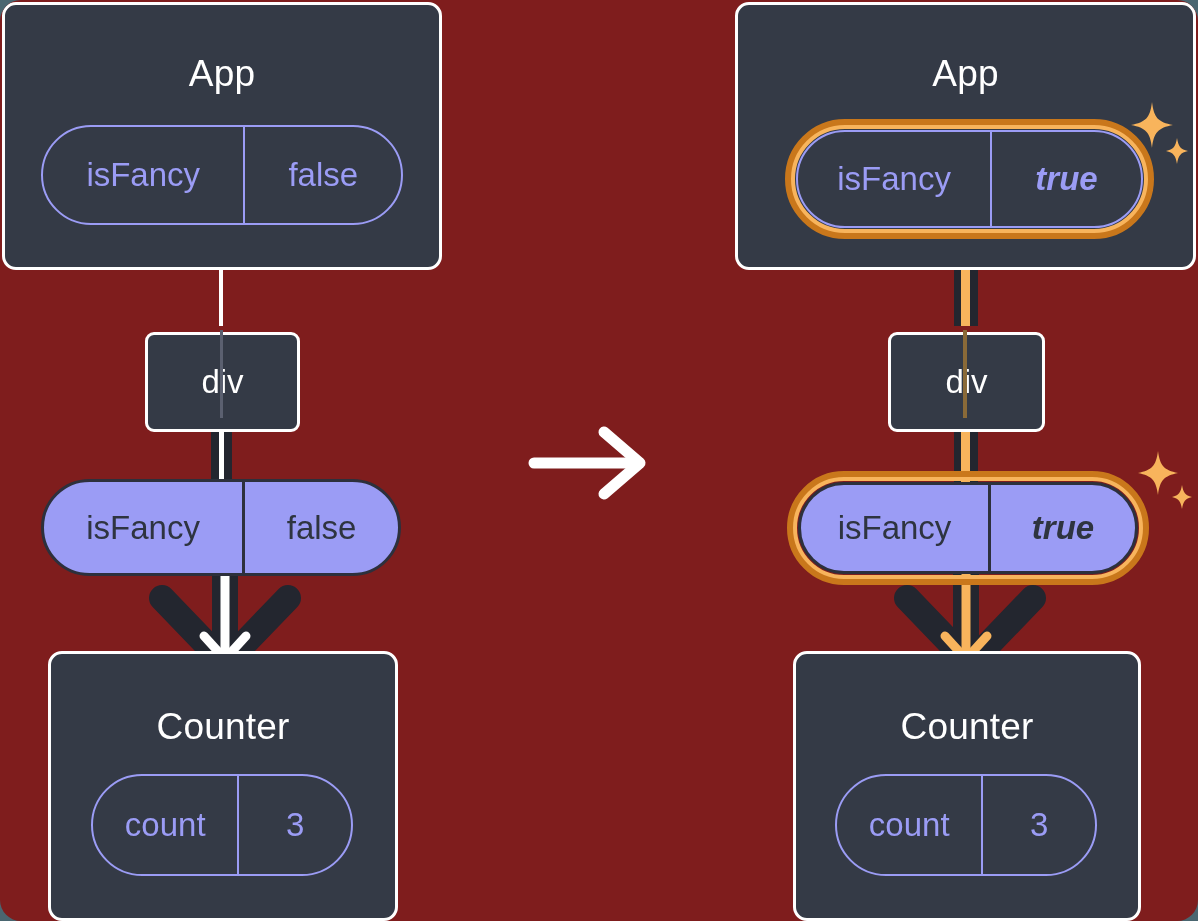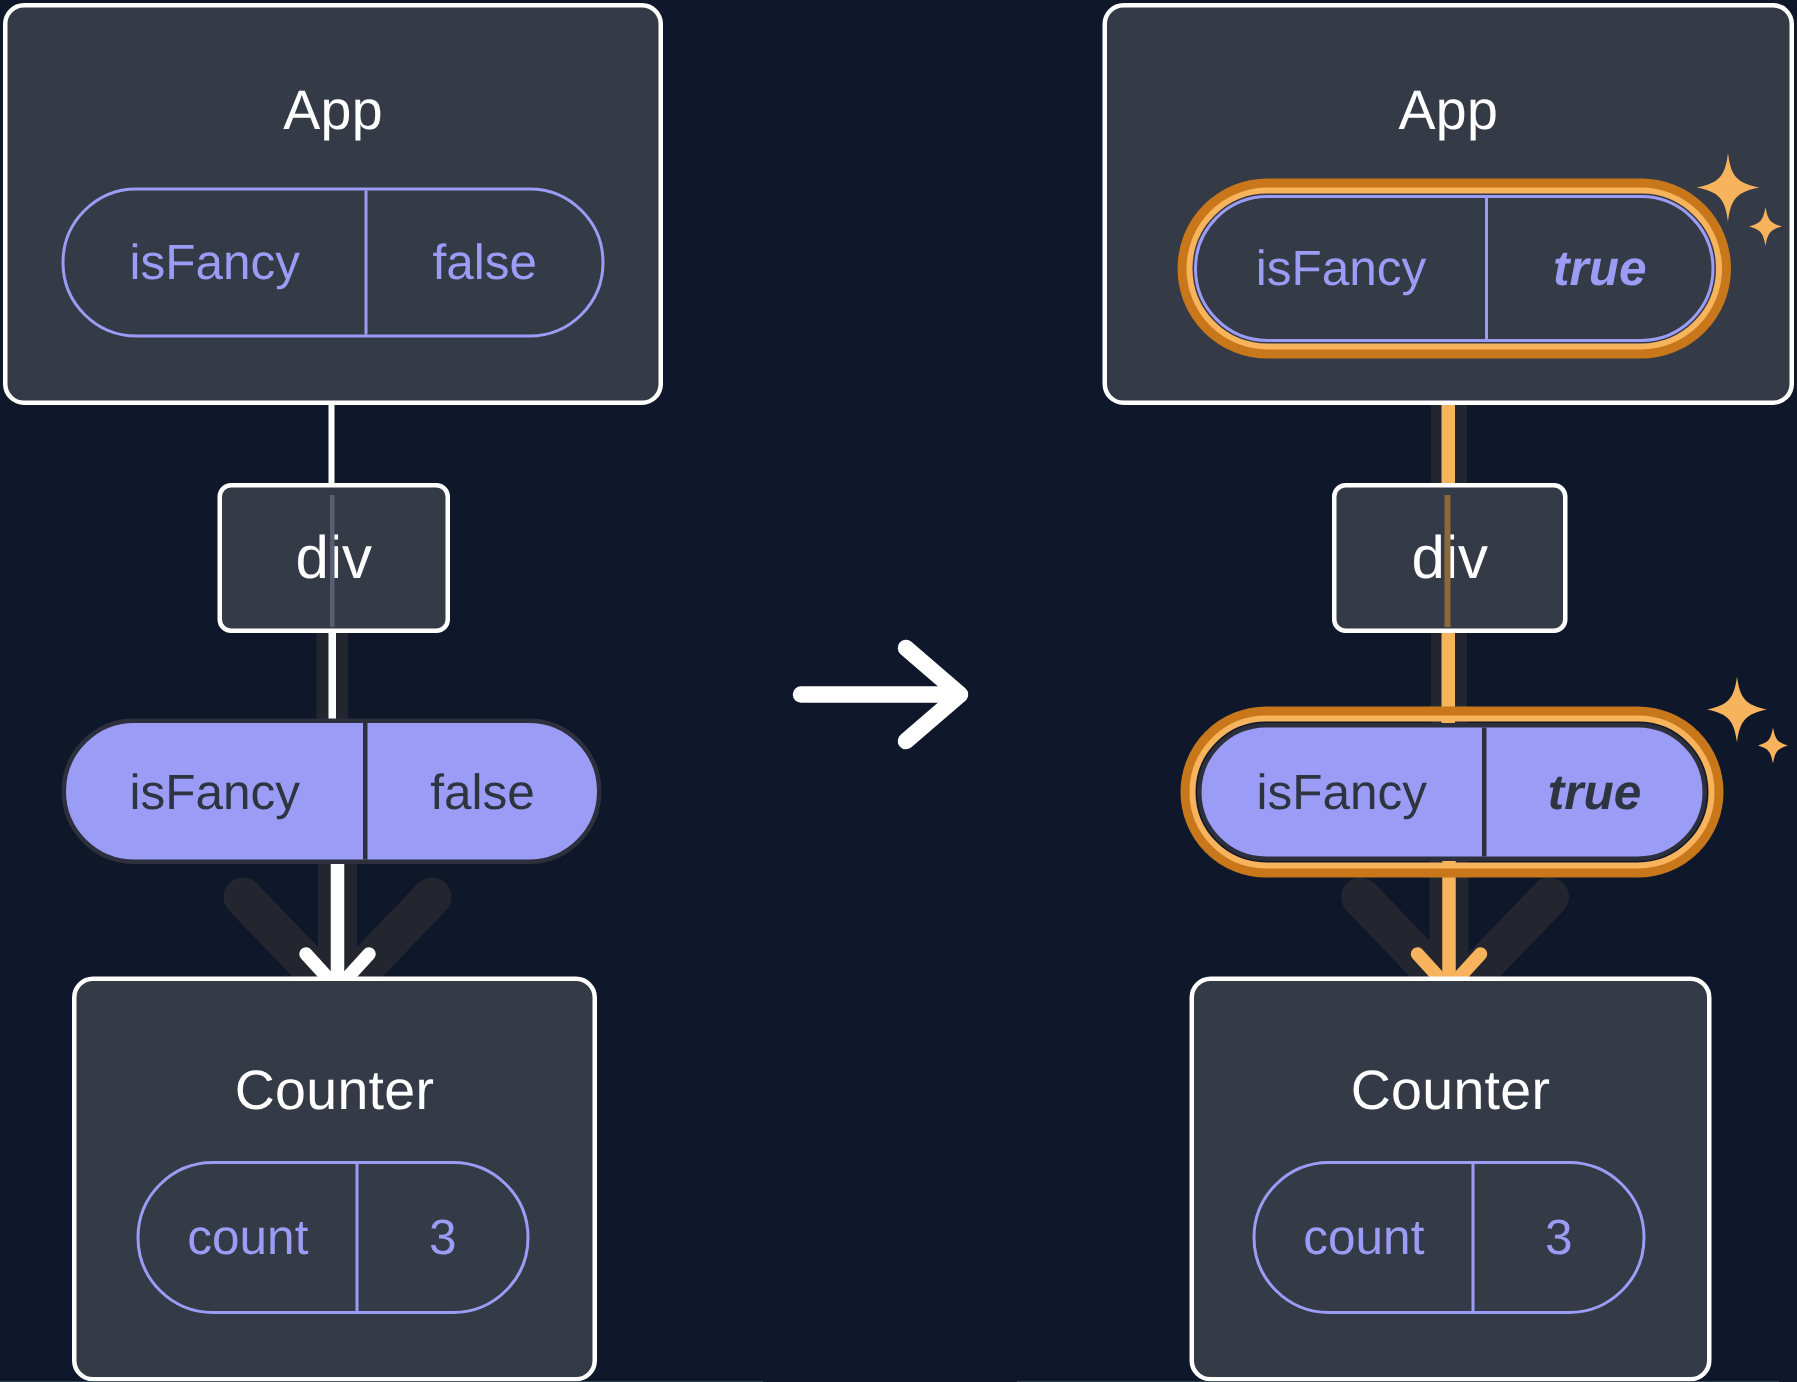--- a/index.html
+++ b/index.html
@@ -7,22 +7,23 @@
     padding: 0;
     background: #4a6670;
   }
   body {
     font-family: "Liberation Sans", sans-serif;
   }
   #stage {
     position: relative;
     width: 1198px;
     height: 921px;
-    background: #0f172a;
+    background: #7f1d1d;
     overflow: hidden;
+    border-radius: 21px;
   }
 
   
   .comp-box {
     position: absolute;
     background: #343a46;
     border: 3px solid #ffffff;
     border-radius: 14px;
     box-sizing: border-box;
     z-index: 6;
@@ -42,22 +43,23 @@
   .tag-box {
     position: absolute;
     background: #343a46;
     border: 3px solid #ffffff;
     border-radius: 9px;
     box-sizing: border-box;
     display: flex;
     align-items: center;
     justify-content: center;
     color: #ffffff;
-    font-size: 40px;
+    font-size: 33px;
     z-index: 7;
+    margin-top: 10px;
   }
 
   
   .pill {
     position: absolute;
     display: flex;
     align-items: stretch;
     box-sizing: border-box;
     z-index: 8;
   }

